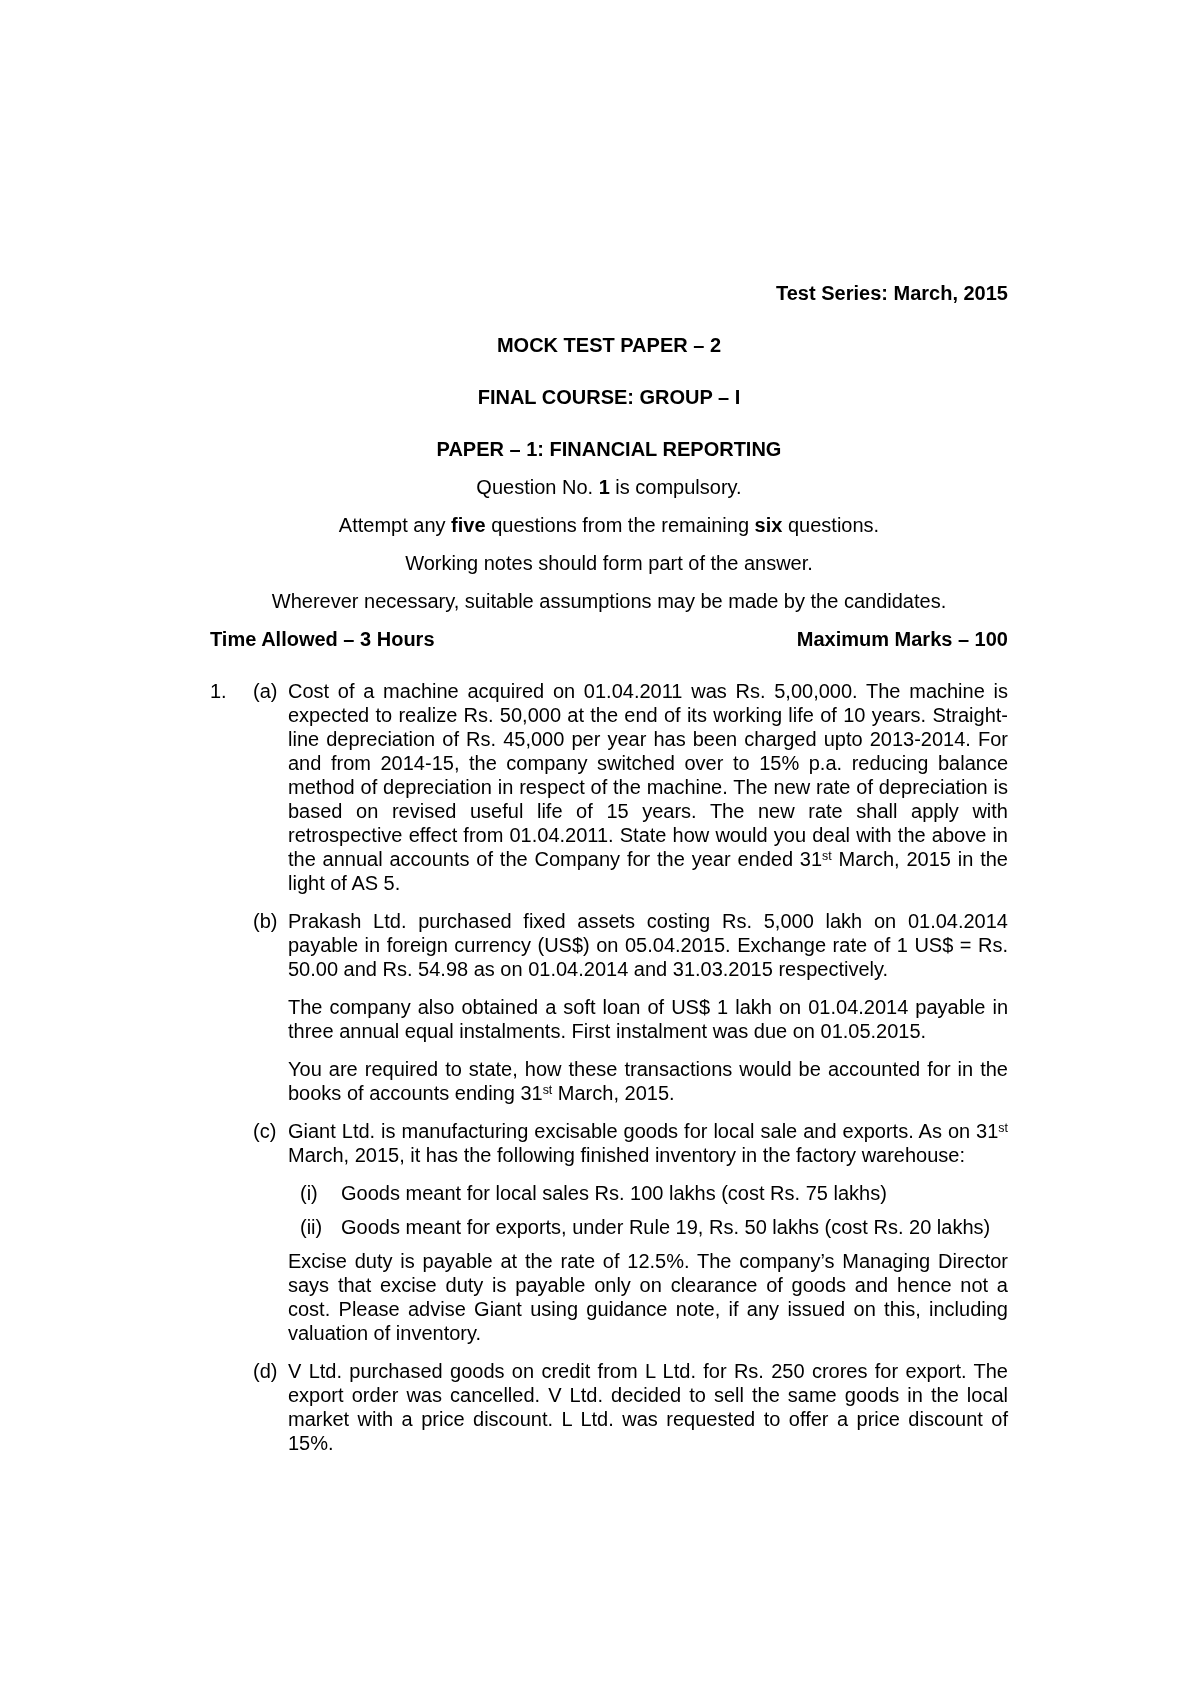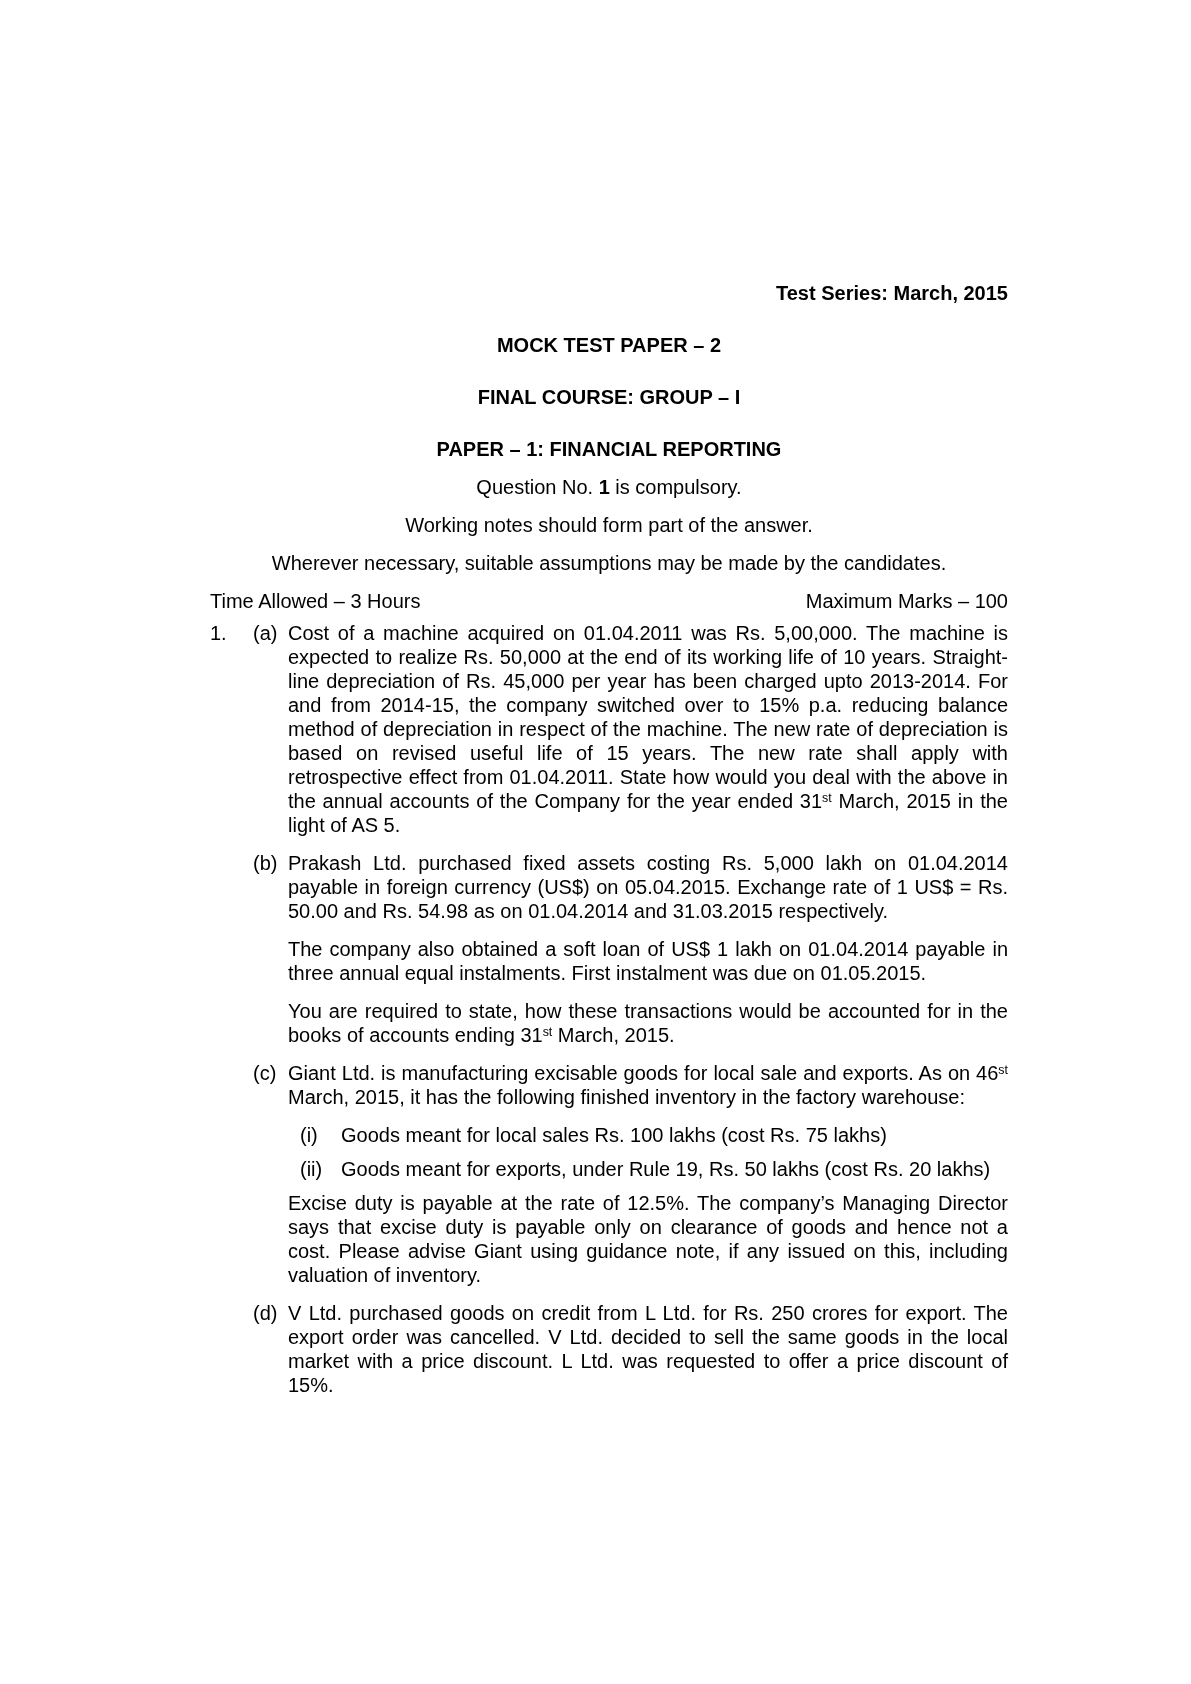--- a/index.html
+++ b/index.html
@@ -35,22 +35,22 @@
   }
 
   .instruction {
     text-align: center;
     margin-bottom: 14px;
   }
 
   .time-marks {
     display: flex;
     justify-content: space-between;
-    font-weight: normal;
-    margin-bottom: 8px;
+    font-weight: bold;
+    margin-bottom: 28px;
   }
 
   .part-row { display: flex; align-items: flex-start; }
   .q-num   { flex: 0 0 43px; }
   .part-label { flex: 0 0 35px; }
   .part-body { flex: 1; min-width: 0; }
 
   .para {
     text-align: justify;
     margin-bottom: 14px;
@@ -89,20 +89,21 @@
   <div class="header-right">Test Series: March, 2015</div>
 
   <div class="title">MOCK TEST PAPER – 2</div>
 
   <div class="title">FINAL COURSE: GROUP – I</div>
 
   <div class="title">PAPER – 1: FINANCIAL REPORTING</div>
 
   <div id="instructions">
       <div class="instruction"><span>Question No. </span><span class="b">1</span><span> is compulsory.</span></div>
+      <div class="instruction"><span>Attempt any </span><span class="b">five</span><span> questions from the remaining </span><span class="b">six</span><span> questions.</span></div>
       <div class="instruction"><span>Working notes should form part of the answer.</span></div>
       <div class="instruction"><span>Wherever necessary, suitable assumptions may be made by the candidates.</span></div>
     </div>
 
   <div class="time-marks">
     <span>Time Allowed – 3 Hours</span>
     <span>Maximum Marks – 100</span>
   </div>
 
   <div id="question-parts">
@@ -119,21 +120,21 @@
         <div class="part-body">
           <p class="para"><span>Prakash Ltd. purchased fixed assets costing Rs. 5,000 lakh on 01.04.2014 payable in foreign currency (US$) on 05.04.2015. Exchange rate of 1 US$ = Rs. 50.00 and Rs. 54.98 as on 01.04.2014 and 31.03.2015 respectively.</span></p>
           <p class="para"><span>The company also obtained a soft loan of US$ 1 lakh on 01.04.2014 payable in three annual equal instalments.  First instalment was due on 01.05.2015.</span></p>
           <p class="para"><span>You are required to state, how these transactions would be accounted for in the books of accounts ending 31</span><sup>st</sup><span> March, 2015.</span></p>
         </div>
       </div>
       <div class="part-row">
         <div class="q-num"></div>
         <div class="part-label">(c)</div>
         <div class="part-body">
-          <p class="para"><span>Giant Ltd. is manufacturing excisable goods for local sale and exports. As on 46</span><sup>st</sup><span> March, 2015, it has the following finished inventory in the factory warehouse:</span></p>
+          <p class="para"><span>Giant Ltd. is manufacturing excisable goods for local sale and exports. As on 31</span><sup>st</sup><span> March, 2015, it has the following finished inventory in the factory warehouse:</span></p>
           <div class="sub-row">
             <div class="sub-label">(i)</div>
             <div class="sub-text"><span>Goods meant for local sales Rs. 100 lakhs (cost Rs. 75 lakhs)</span></div>
           </div>
           <div class="sub-row">
             <div class="sub-label">(ii)</div>
             <div class="sub-text"><span>Goods meant for exports, under Rule 19, Rs. 50 lakhs (cost Rs. 20 lakhs)</span></div>
           </div>
           <p class="para"><span>Excise duty is payable at the rate of 12.5%. The company’s Managing Director says that excise duty is payable only on clearance of goods and hence not a cost. Please advise Giant using guidance note, if any issued on this, including valuation of inventory.</span></p>
         </div>

